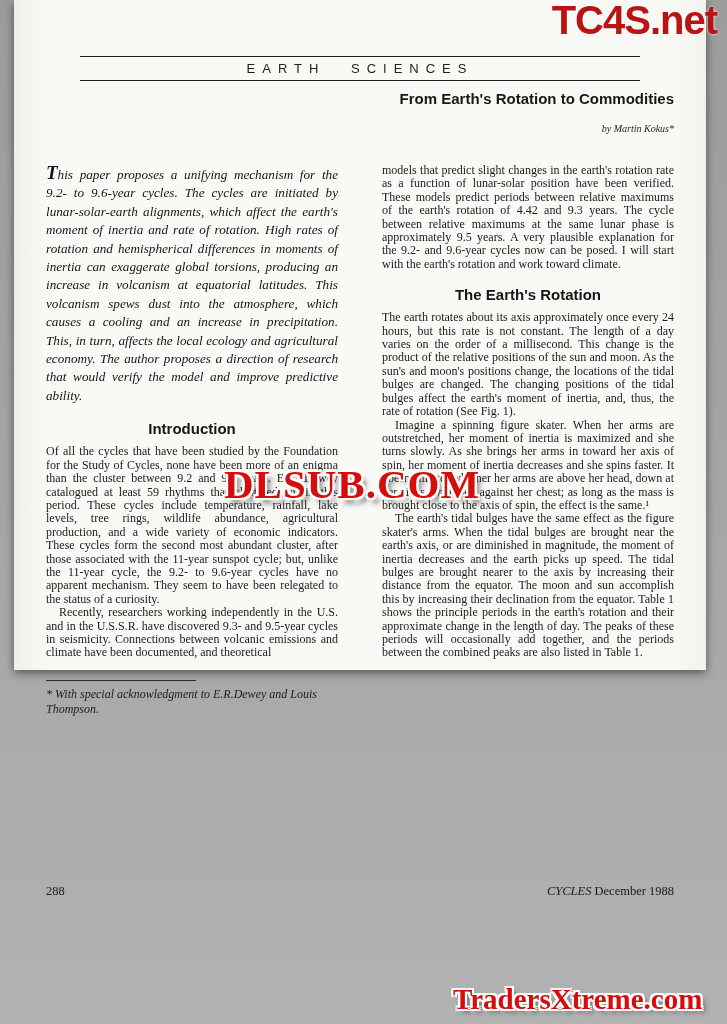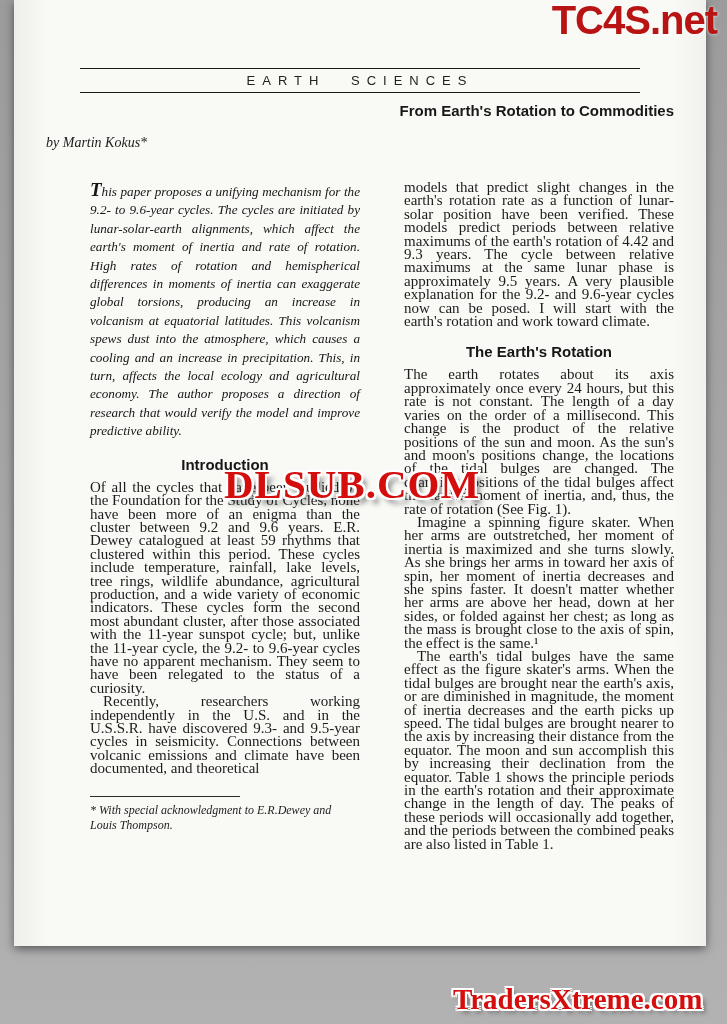--- a/index.html
+++ b/index.html
@@ -3,51 +3,51 @@
 <meta charset="utf-8">
 <style>
   * { margin:0; padding:0; box-sizing:border-box; }
   html,body { width:727px; height:1024px; }
   .canvas {
     position:relative; width:727px; height:1024px; overflow:hidden;
     background:linear-gradient(180deg,#9c9c9c 0%,#a8a8a8 60%,#b2b2b2 100%);
     font-family:"Liberation Serif", serif; color:#1c1c1c;
   }
   .page {
-    position:absolute; left:14px; top:0; width:692px; height:946px;
+    position:absolute; left:14px; top:0; width:692px; height:670px;
     background:linear-gradient(90deg,#eeeeea 0%,#f9f9f6 5%,#f9f9f6 95%,#f1f1ee 100%);
     box-shadow:0 3px 9px rgba(0,0,0,.5);
-    padding:16px 32px;
+    padding:4px 32px;
   }
   .section-rule {
     margin:52px 34px 0; padding:4px 0; text-align:center;
     border-top:1.5px solid #1a1a1a; border-bottom:1.5px solid #1a1a1a;
     font-family:"Liberation Sans", sans-serif; font-size:13px;
     letter-spacing:7px; word-spacing:15px; color:#222;
   }
   .title {
     margin:54px 0 0; text-align:center;
     font-family:"Liberation Sans", sans-serif; font-size:21px; font-weight:700; color:#161616;
   }
   .subtitle {
     margin:9px 0 0; text-align:right;
     font-family:"Liberation Sans", sans-serif; font-size:15px; font-weight:700; color:#181818;
   }
-  .byline { margin-top:16px; text-align:left; font-style:italic; font-size:14px; }
-  .columns { display:flex; gap:44px; margin-top:30px;margin-left:44px; }
+  .byline { margin-top:16px; text-align:right; font-style:italic; font-size:10px; }
+  .columns { display:flex; gap:44px; margin-top:30px; }
   .col { flex:1; min-width:0; }
   .abstract {
     font-style:italic; font-size:13.2px; line-height:18.4px; text-align:justify; color:#151515;
   }
   .dropcap { font-size:19px; font-weight:700; }
   .sec-head {
     margin:15px 0 8px; font-family:"Liberation Sans", sans-serif;
     font-size:15px; font-weight:700; color:#161616;text-align:center;
   }
-  .body { font-size:15px; line-height:13.4px; text-align:justify; color:#1b1b1b; }
+  .body { font-size:12px; line-height:13.4px; text-align:justify; color:#1b1b1b; }
   .ind { text-indent:13px; }
   .foot-rule { margin-top:20px; width:150px; border-top:1px solid #2a2a2a; }
   .footnote { margin-top:6px; font-style:italic; font-size:12px; line-height:15.5px; }
   .footer {
     position:absolute; left:32px; right:32px; top:884px;
     display:flex; justify-content:space-between; font-size:12.5px; color:#1b1b1b;
   }
   .journal-name { font-style:italic; }
   .wm { position:absolute; font-weight:700; white-space:nowrap; z-index:5; }
   .wm-top {
@@ -102,19 +102,23 @@
         <p class="body">models that predict slight changes in the earth's rotation rate as a function of lunar-solar position have been verified. These models predict periods between relative maximums of the earth's rotation of 4.42 and 9.3 years. The cycle between relative maximums at the same lunar phase is approximately 9.5 years. A very plausible explanation for the 9.2- and 9.6-year cycles now can be posed. I will start with the earth's rotation and work toward climate.</p>
 
         <h3 class="sec-head">The Earth's Rotation</h3>
         <p class="body">The earth rotates about its axis approximately once every 24 hours, but this rate is not constant. The length of a day varies on the order of a millisecond. This change is the product of the relative positions of the sun and moon. As the sun's and moon's positions change, the locations of the tidal bulges are changed. The changing positions of the tidal bulges affect the earth's moment of inertia, and, thus, the rate of rotation (See Fig. 1).</p>
         <p class="body ind">Imagine a spinning figure skater. When her arms are outstretched, her moment of inertia is maximized and she turns slowly. As she brings her arms in toward her axis of spin, her moment of inertia decreases and she spins faster. It doesn't matter whether her arms are above her head, down at her sides, or folded against her chest; as long as the mass is brought close to the axis of spin, the effect is the same.¹</p>
         <p class="body ind">The earth's tidal bulges have the same effect as the figure skater's arms. When the tidal bulges are brought near the earth's axis, or are diminished in magnitude, the moment of inertia decreases and the earth picks up speed. The tidal bulges are brought nearer to the axis by increasing their distance from the equator. The moon and sun accomplish this by increasing their declination from the equator. Table 1 shows the principle periods in the earth's rotation and their approximate change in the length of day. The peaks of these periods will occasionally add together, and the periods between the combined peaks are also listed in Table 1.</p>
       </div>
 
     </div>
 
+    <div class="footer">
+      <span>288</span>
+      <span><span class="journal-name">CYCLES</span> <span>December 1988</span></span>
+    </div>
 
   </div>
 
   <div class="wm wm-top">TC4S.net</div>
   <div class="wm wm-mid">DLSUB.COM</div>
   <div class="wm wm-bottom">TradersXtreme.com</div>
 </div>
 
 </body></html>

